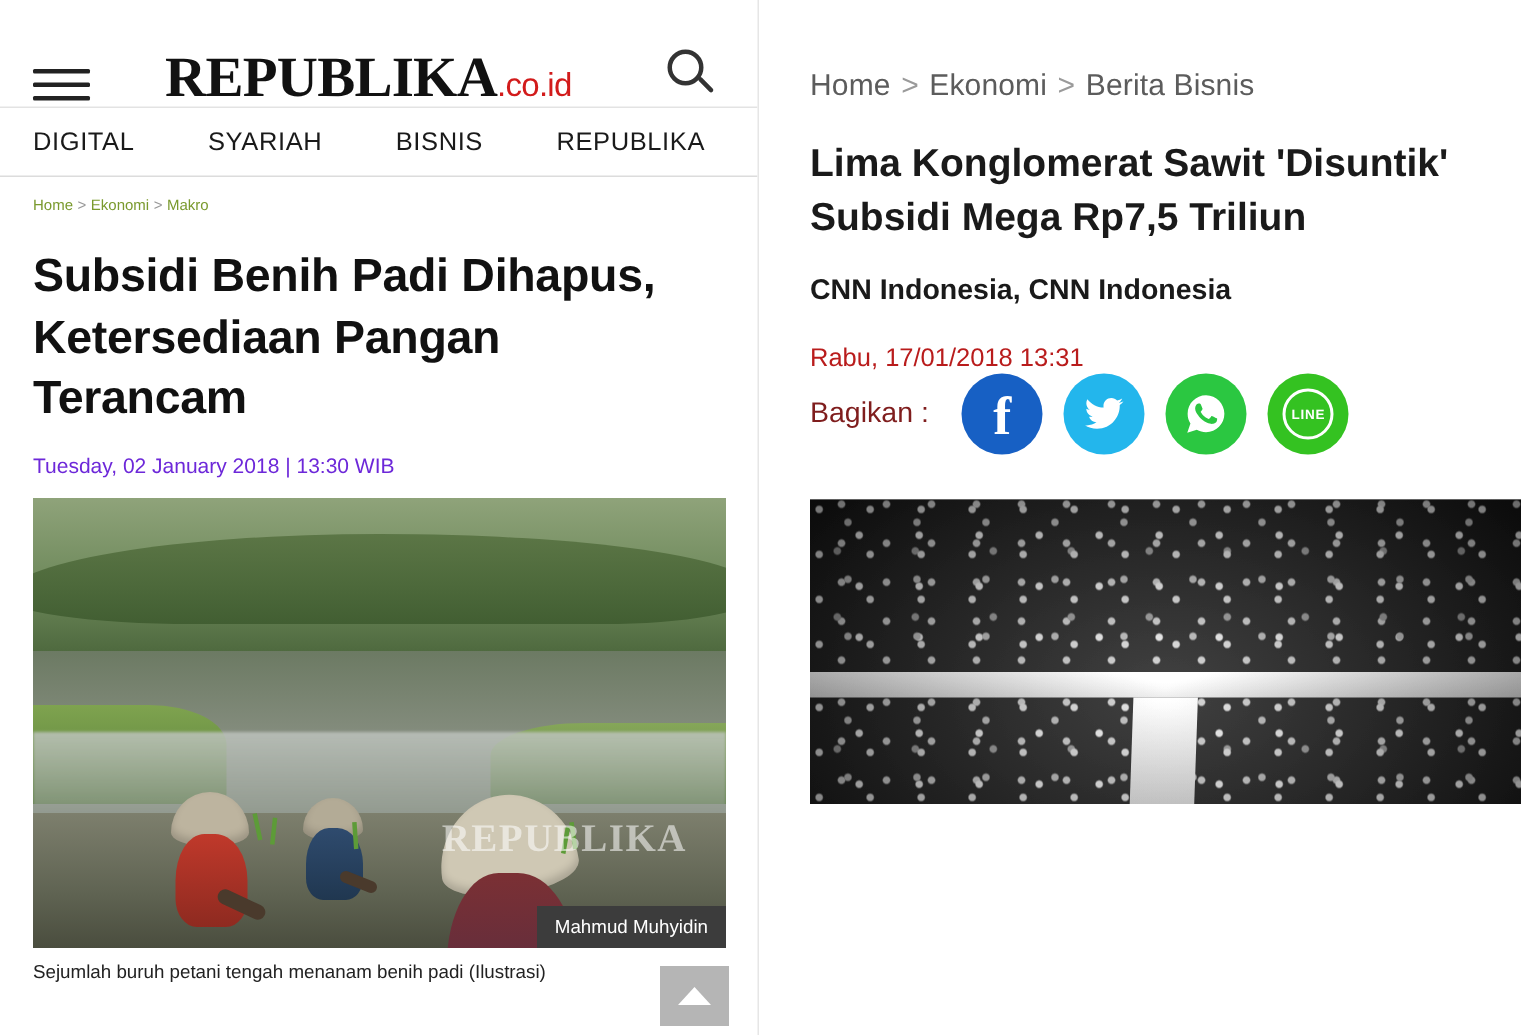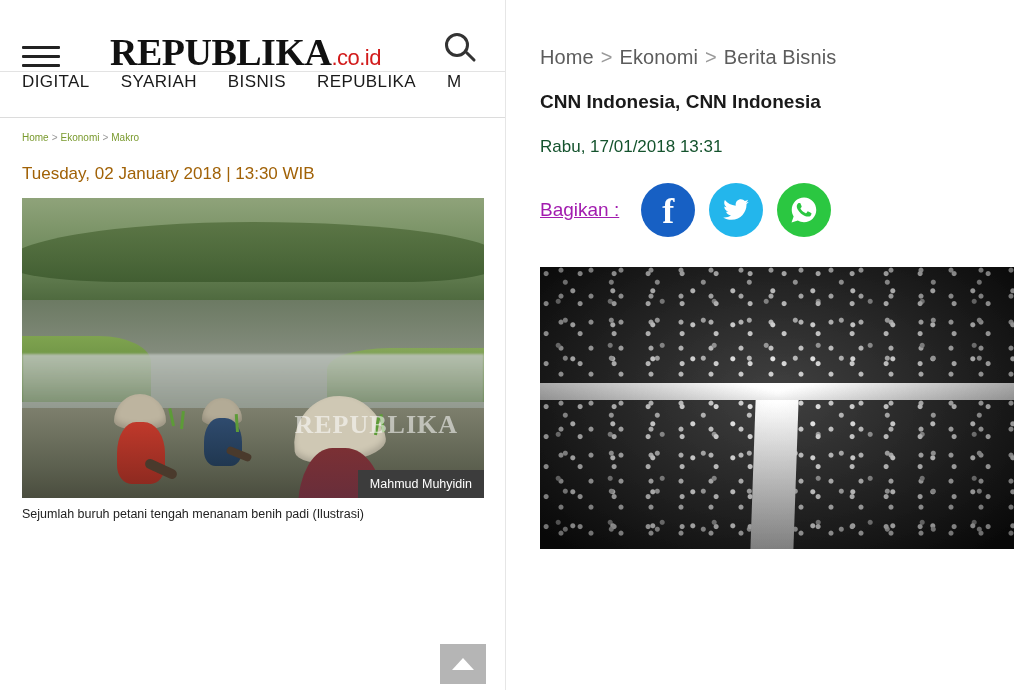--- a/index.html
+++ b/index.html
@@ -86,24 +86,24 @@
     position: absolute;
     width: 13px; height: 3px;
     background: #333;
     transform: rotate(45deg);
     right: -4px; bottom: 3px;
     border-radius: 2px;
   }
 
   .rep-nav {
     display: flex;
-    align-items: flex-start;
+    align-items: center;
     height: 46px;
     padding: 0 22px;
-    gap: 31px;
+    gap: 49px;
     border-bottom: 1px solid #dcdcdc;
     overflow: hidden;
     white-space: nowrap;
   }
   .rep-nav .nav-item {
     font-size: 17px;
     color: #1a1a1a;
     letter-spacing: 0.4px;
     cursor: pointer;
   }
@@ -126,22 +126,22 @@
   .rep-title {
     font-size: 31px;
     line-height: 1.31;
     font-weight: bold;
     color: #111;
     margin: 0 0 16px 0;
     letter-spacing: -0.2px;
     max-width: 470px;
   }
   .rep-date {
-    font-size: 17px;
-    color: #a16207;
+    font-size: 14px;
+    color: #6d28d9;
     margin-bottom: 14px;
   }
 
   .rep-figure {
     position: relative;
     width: 462px;
     height: 300px;
     overflow: hidden;
     background: #6d7f58;
   }
@@ -250,21 +250,21 @@
     width: 0; height: 0;
     border-left: 11px solid transparent;
     border-right: 11px solid transparent;
     border-bottom: 12px solid #ffffff;
   }
 
   
   .right-panel {
     position: relative;
     width: 518px;
-    height: 690px;
+    height: 536px;
     background: #ffffff;
     padding: 46px 30px 0 34px;
     overflow: hidden;
   }
   .breadcrumb-cnn {
     font-size: 20px;
     color: #5c5c5c;
     margin-bottom: 22px;
     letter-spacing: .1px;
   }
@@ -278,34 +278,32 @@
     max-width: 470px;
   }
   .cnn-author {
     font-size: 19px;
     font-weight: bold;
     color: #1a1a1a;
     margin-bottom: 24px;
   }
   .cnn-date {
     font-size: 17px;
-    color: #14532d;
-    margin-bottom: 26px;
+    color: #b91c1c;
   }
   .share-row {
     display: flex;
     align-items: center;
     gap: 14px;
     margin-bottom: 30px;
   }
   .share-label {
     font-size: 19px;
-    color: #a21caf;
+    color: #7f1d1d;
     margin-right: 8px;
-    text-decoration: underline;
   }
   .share-btn {
     width: 54px; height: 54px;
     border-radius: 50%;
     display: flex; align-items: center; justify-content: center;
     color: #fff;
     cursor: pointer;
     flex: 0 0 auto;
   }
   .share-btn.fb { background: #1760c4; }
@@ -397,20 +395,21 @@
       <span class="nav-item">BISNIS</span>
       <span class="nav-item">REPUBLIKA</span>
       <span class="nav-item cut">M</span>
     </div>
 
     <div class="rep-body">
       <div class="breadcrumb-rep">
         <span>Home</span><span class="sep">&gt;</span><span>Ekonomi</span><span class="sep">&gt;</span><span>Makro</span>
       </div>
 
+      <h1 class="rep-title">Subsidi Benih Padi Dihapus, Ketersediaan Pangan Terancam</h1>
 
       <div class="rep-date">Tuesday, 02 January 2018 | 13:30 WIB</div>
 
       <div class="rep-figure">
         <div class="paddy-sky"></div>
         <div class="paddy-hill"></div>
         <div class="paddy-field"></div>
         <div class="paddy-green-left"></div>
         <div class="paddy-green-right"></div>
         <div class="paddy-water"></div>
@@ -448,20 +447,21 @@
       <div class="caret"></div>
     </div>
   </div>
 
   <div class="right-panel">
 
     <div class="breadcrumb-cnn">
       <span>Home</span><span class="sep">&gt;</span><span>Ekonomi</span><span class="sep">&gt;</span><span>Berita Bisnis</span>
     </div>
 
+    <h1 class="cnn-title">Lima Konglomerat Sawit 'Disuntik' Subsidi Mega Rp7,5 Triliun</h1>
 
     <div class="cnn-author">CNN Indonesia, CNN Indonesia</div>
     <div class="cnn-date">Rabu, 17/01/2018 13:31</div>
 
     <div class="share-row">
       <span class="share-label">Bagikan :</span>
 
       <div class="share-btn fb">
         <span class="fb-glyph">f</span>
       </div>
@@ -471,20 +471,23 @@
           <path fill="#ffffff" d="M23 4.9c-.8.4-1.7.6-2.6.8.9-.6 1.6-1.4 2-2.5-.9.5-1.8.9-2.9 1.1-.8-.9-2-1.5-3.3-1.5-2.5 0-4.5 2-4.5 4.5 0 .4 0 .7.1 1-3.8-.2-7.1-2-9.3-4.8-.4.7-.6 1.4-.6 2.3 0 1.6.8 3 2 3.8-.7 0-1.4-.2-2-.6 0 2.2 1.6 4 3.6 4.4-.4.1-.8.2-1.2.2-.3 0-.6 0-.8-.1.6 1.8 2.2 3.1 4.2 3.1-1.5 1.2-3.5 1.9-5.6 1.9-.4 0-.7 0-1.1-.1 2 1.3 4.4 2 7 2 8.4 0 13-7 13-13v-.6c.9-.6 1.7-1.4 2.3-2.3z"></path>
         </svg>
       </div>
 
       <div class="share-btn wa">
         <svg width="30" height="30" viewBox="0 0 24 24" aria-hidden="true">
           <path fill="#ffffff" d="M12.04 2C6.6 2 2.2 6.4 2.2 11.8c0 1.9.5 3.7 1.5 5.3L2 22l5.1-1.6c1.5.8 3.2 1.3 4.9 1.3 5.4 0 9.8-4.4 9.8-9.8S17.5 2 12.04 2zm5.7 13.9c-.24.68-1.4 1.3-1.93 1.34-.5.05-1.13.07-1.82-.12-.42-.13-.96-.31-1.65-.61-2.9-1.26-4.8-4.2-4.95-4.4-.14-.2-1.18-1.57-1.18-3 0-1.42.75-2.12 1.02-2.41.26-.29.57-.36.76-.36h.55c.18 0 .42-.07.65.5.24.58.82 2 .89 2.15.07.14.12.31.02.5-.1.2-.14.31-.29.48-.14.17-.3.38-.43.51-.14.14-.29.3-.12.58.17.29.75 1.24 1.61 2.01 1.11.99 2.04 1.3 2.33 1.44.29.15.46.12.63-.07.17-.2.72-.84.92-1.13.19-.29.39-.24.65-.14.26.1 1.67.79 1.96.93.29.15.48.22.55.34.07.12.07.7-.17 1.37z"></path>
         </svg>
       </div>
 
+      <div class="share-btn line">
+        <span class="line-glyph">LINE</span>
+      </div>
     </div>
 
     <div class="cnn-figure">
       <div class="palm-block palm-top"></div>
       <div class="palm-road"></div>
       <div class="palm-block palm-bottom"></div>
       <div class="palm-path"></div>
       <div class="palm-vignette"></div>
     </div>
   </div>

